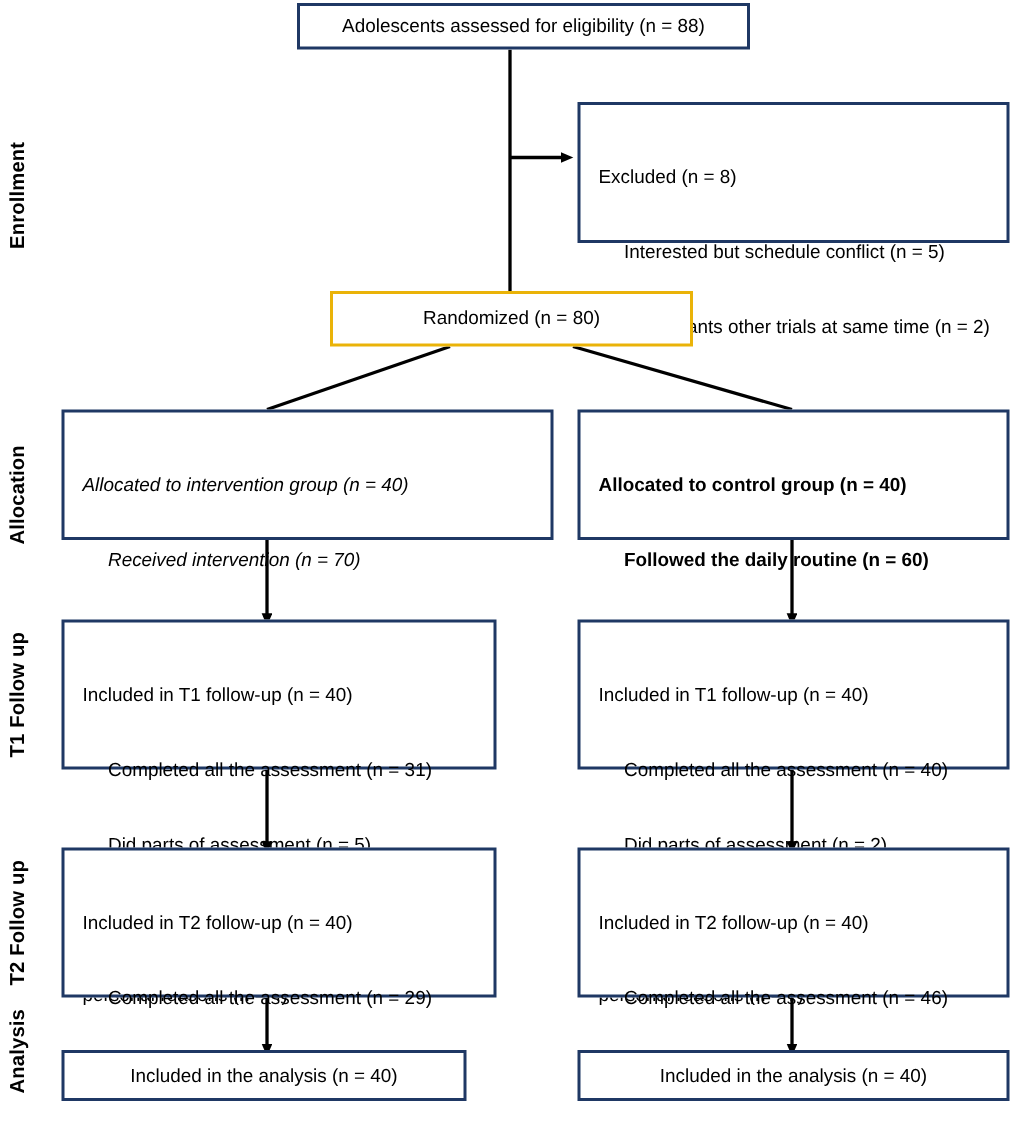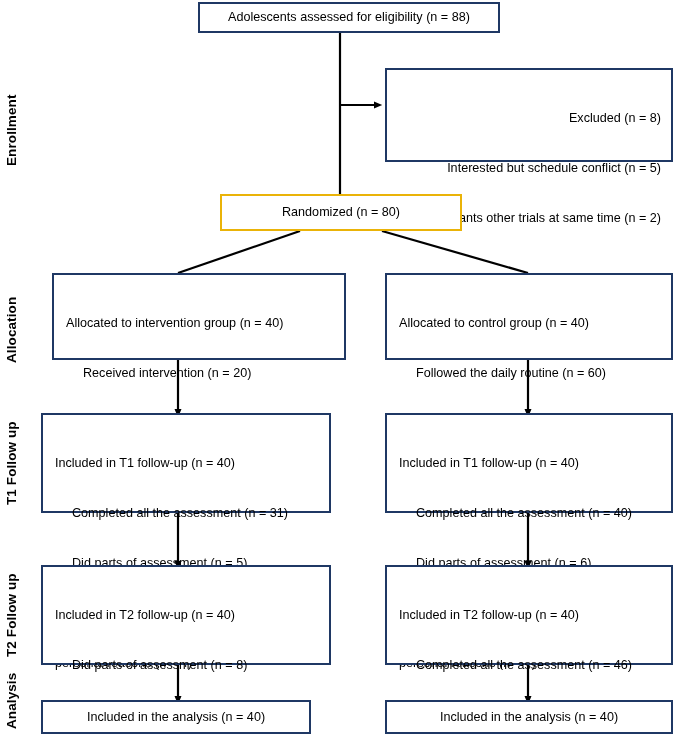--- a/index.html
+++ b/index.html
@@ -105,58 +105,59 @@
   <div class="stage-label" style="left:4px; top:406px; height:115px;">T1 Follow up</div>
 
   <div class="stage-label" style="left:4px; top:558px; height:115px;">T2 Follow up</div>
 
   <div class="stage-label" style="left:4px; top:662px; height:78px;">Analysis</div>
 
   <div class="box centered" style="left:198px; top:2px; width:302px; height:31px; font-size:12.6px;">
     <span>Adolescents assessed for eligibility (n = 88)</span>
   </div>
 
-  <div class="box" style="left:385px; top:68px; width:288px; height:94px;text-align:right;">
+  <div class="box" style="left:385px; top:68px; width:288px; height:94px;">
     <span class="indent-0">Excluded (n = 8)</span>
     <span class="indent-1">Interested but schedule conflict (n = 5)</span>
     <span class="indent-1">Participants other trials at same time (n = 2)</span>
   </div>
 
   <div class="box centered black-border" style="left:220px; top:194px; width:242px; height:37px;">
     <span>Randomized (n = 80)</span>
   </div>
 
-  <div class="box" style="left:52px; top:273px; width:294px; height:87px;">
+  <div class="box" style="left:41px; top:273px; width:328px; height:87px;font-style:italic;">
     <span class="indent-0">Allocated to intervention group (n = 40)</span>
-    <span class="indent-1">Received intervention (n = 20)</span>
+    <span class="indent-1">Received intervention (n = 70)</span>
   </div>
 
-  <div class="box" style="left:385px; top:273px; width:288px; height:87px;">
+  <div class="box" style="left:385px; top:273px; width:288px; height:87px;font-weight:bold;">
     <span class="indent-0">Allocated to control group (n = 40)</span>
     <span class="indent-1">Followed the daily routine (n = 60)</span>
   </div>
 
   <div class="box" style="left:41px; top:413px; width:290px; height:100px;">
     <span class="indent-0">Included in T1 follow-up (n = 40)</span>
     <span class="indent-1">Completed all the assessment (n = 31)</span>
     <span class="indent-1">Did parts of assessment (n = 5)</span>
     <span class="indent-1">Did not join the assessment for</span>
     <span class="indent-0">personal reasons (n = 4)</span>
   </div>
 
   <div class="box" style="left:385px; top:413px; width:288px; height:100px;">
     <span class="indent-0">Included in T1 follow-up (n = 40)</span>
     <span class="indent-1">Completed all the assessment (n = 40)</span>
-    <span class="indent-1">Did parts of assessment (n = 6)</span>
+    <span class="indent-1">Did parts of assessment (n = 2)</span>
     <span class="indent-1">Did not join the assessment for</span>
     <span class="indent-0">personal reasons (n = 7)</span>
   </div>
 
   <div class="box" style="left:41px; top:565px; width:290px; height:100px;">
     <span class="indent-0">Included in T2 follow-up (n = 40)</span>
+    <span class="indent-1">Completed all the assessment (n = 29)</span>
     <span class="indent-1">Did parts of assessment (n = 8)</span>
     
     
   </div>
 
   <div class="box" style="left:385px; top:565px; width:288px; height:100px;">
     <span class="indent-0">Included in T2 follow-up (n = 40)</span>
     <span class="indent-1">Completed all the assessment (n = 46)</span>
     <span class="indent-1">Did parts of assessment (n = 1)</span>
     

